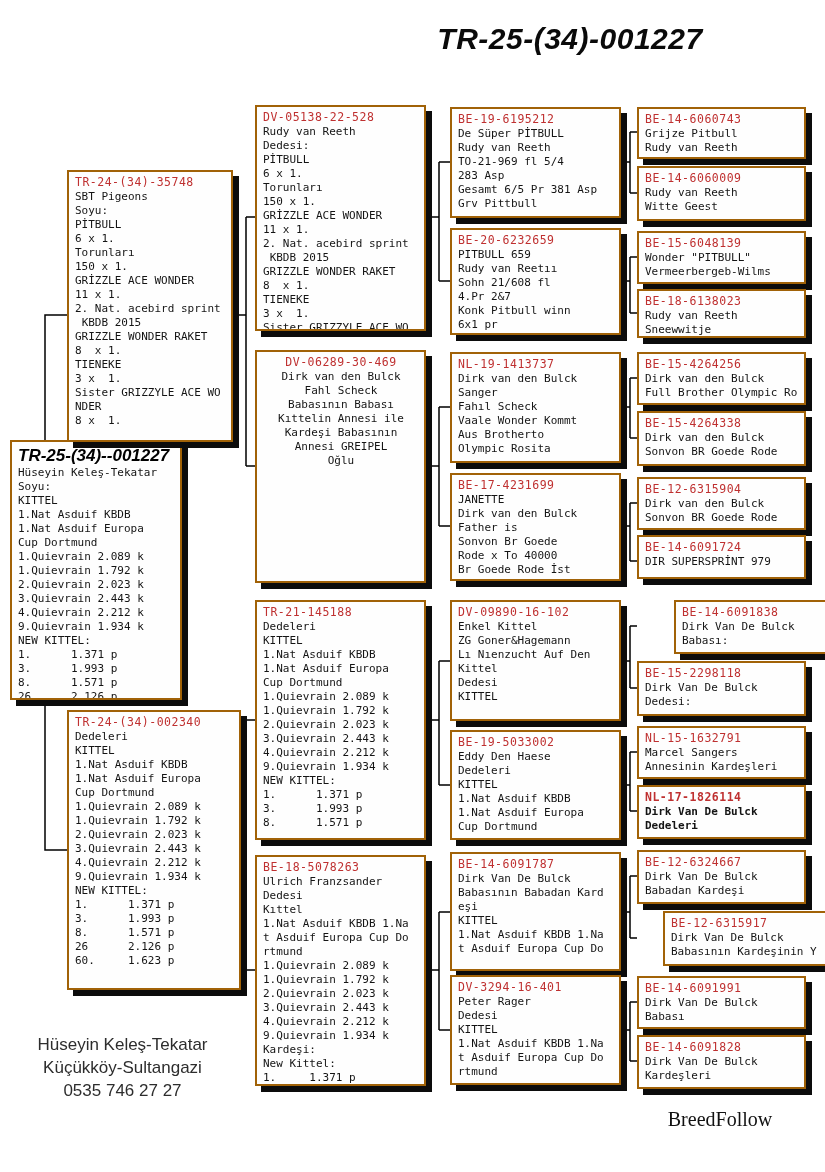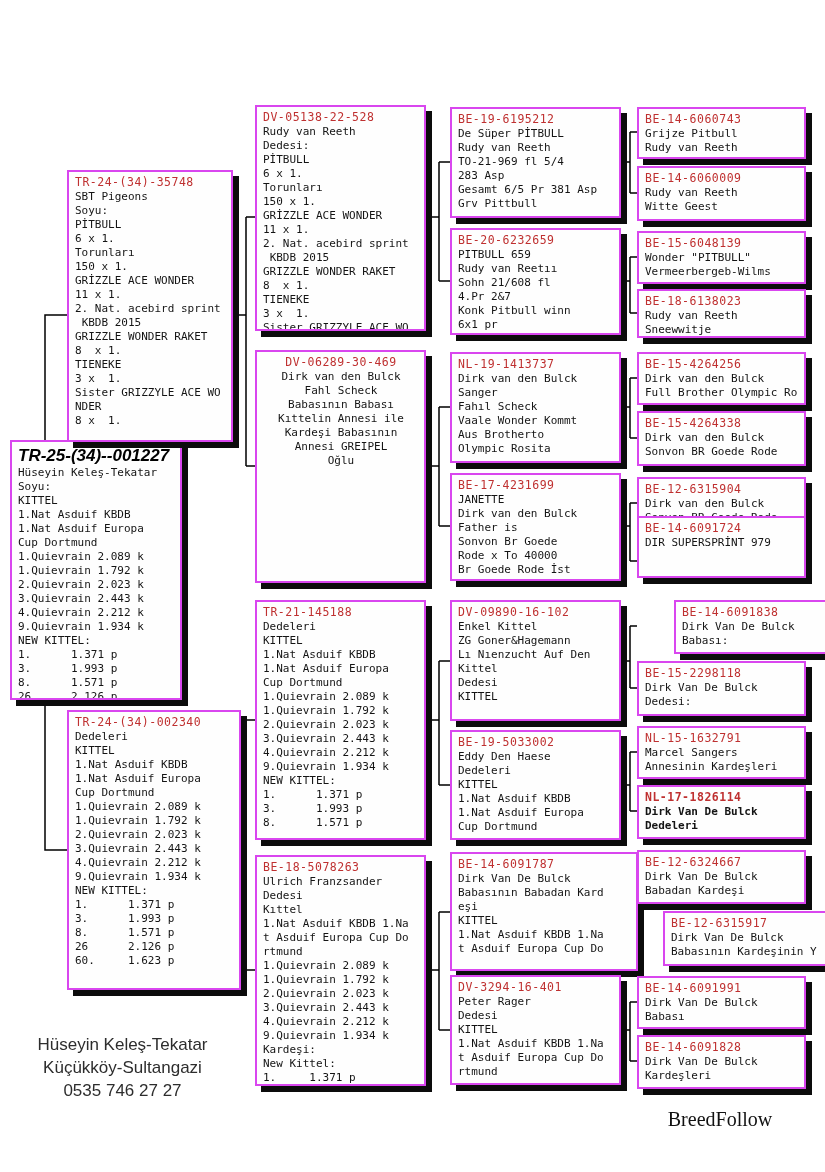--- a/index.html
+++ b/index.html
@@ -5,21 +5,21 @@
   html,body { margin:0; padding:0; }
   body {
     width:825px; height:1172px; position:relative;
     background:#ffffff; overflow:hidden;
     font-family:"DejaVu Sans Mono", monospace;
   }
   .stage { position:absolute; left:0; top:0; width:825px; height:1172px; }
   svg.connectors { position:absolute; left:0; top:0; z-index:1; }
   .pbox {
     position:absolute; z-index:2; box-sizing:border-box;
-    background:#fefefe; border:2px solid #d946ef;
+    background:#fefefe; border:2px solid #a16207;
     box-shadow:6px 6px 0 0 #0c0c0c;
     padding:3px 5px 2px 6px; overflow:hidden;
   }
   .ring {
     color:#bf3030; font-size:11.5px; line-height:15px;
     white-space:pre; letter-spacing:.5px;
   }
   .subject-ring {
     color:#000; font-family:"Liberation Sans", sans-serif;
     font-weight:bold; font-style:italic; font-size:17px; line-height:21px;
@@ -62,20 +62,21 @@
       M620 162 H630 M630 132 V193 M630 132 H637 M630 193 H637
       M620 281 H630 M630 257 V313 M630 257 H637 M630 313 H637
       M620 407 H630 M630 378 V438 M630 378 H637 M630 438 H637
       M620 526 H630 M630 503 V561 M630 503 H637 M630 561 H637
       M620 661 H630 M630 626 V688 M630 626 H637 M630 688 H637
       M620 785 H630 M630 752 V811 M630 752 H637 M630 811 H637
       M620 912 H630 M630 876 V938 M630 876 H637 M630 938 H637
       M620 1030 H630 M630 1002 V1061 M630 1002 H637 M630 1061 H637"></path>
   </svg>
 
+  <div class="page-title">TR-25-(34)-001227</div>
 
   <div class="pbox" style="left:10px; top:440px; width:172px; height:260px;">
     <div class="subject-ring">TR-25-(34)--001227</div>
     <div class="pbody">Hüseyin Keleş-Tekatar
 Soyu:
 KITTEL
 1.Nat Asduif KBDB
 1.Nat Asduif Europa
 Cup Dortmund
 1.Quievrain 2.089 k
@@ -244,21 +245,21 @@
   </div>
   <div class="pbox" style="left:450px; top:730px; width:171px; height:110px;">
     <div class="ring">BE-19-5033002</div>
     <div class="pbody">Eddy Den Haese
 Dedeleri
 KITTEL
 1.Nat Asduif KBDB
 1.Nat Asduif Europa
 Cup Dortmund</div>
   </div>
-  <div class="pbox" style="left:450px; top:852px; width:188px; height:119px;">
+  <div class="pbox" style="left:450px; top:852px; width:171px; height:119px;">
     <div class="ring">BE-14-6091787</div>
     <div class="pbody">Dirk Van De Bulck
 Babasının Babadan Kard
 eşi
 KITTEL
 1.Nat Asduif KBDB 1.Na
 t Asduif Europa Cup Do</div>
   </div>
   <div class="pbox" style="left:450px; top:975px; width:171px; height:110px;">
     <div class="ring">DV-3294-16-401</div>
@@ -298,21 +299,21 @@
   <div class="pbox" style="left:637px; top:411px; width:169px; height:55px;">
     <div class="ring">BE-15-4264338</div>
     <div class="pbody">Dirk van den Bulck
 Sonvon BR Goede Rode</div>
   </div>
   <div class="pbox" style="left:637px; top:477px; width:169px; height:53px;">
     <div class="ring">BE-12-6315904</div>
     <div class="pbody">Dirk van den Bulck
 Sonvon BR Goede Rode</div>
   </div>
-  <div class="pbox" style="left:637px; top:516px; width:169px; height:62px;">
+  <div class="pbox" style="left:637px; top:535px; width:169px; height:44px;">
     <div class="ring">BE-14-6091724</div>
     <div class="pbody">DIR SUPERSPRİNT 979</div>
   </div>
   <div class="pbox" style="left:674px; top:600px; width:169px; height:54px;">
     <div class="ring">BE-14-6091838</div>
     <div class="pbody">Dirk Van De Bulck
 Babası:</div>
   </div>
   <div class="pbox" style="left:637px; top:661px; width:169px; height:55px;">
     <div class="ring">BE-15-2298118</div>

